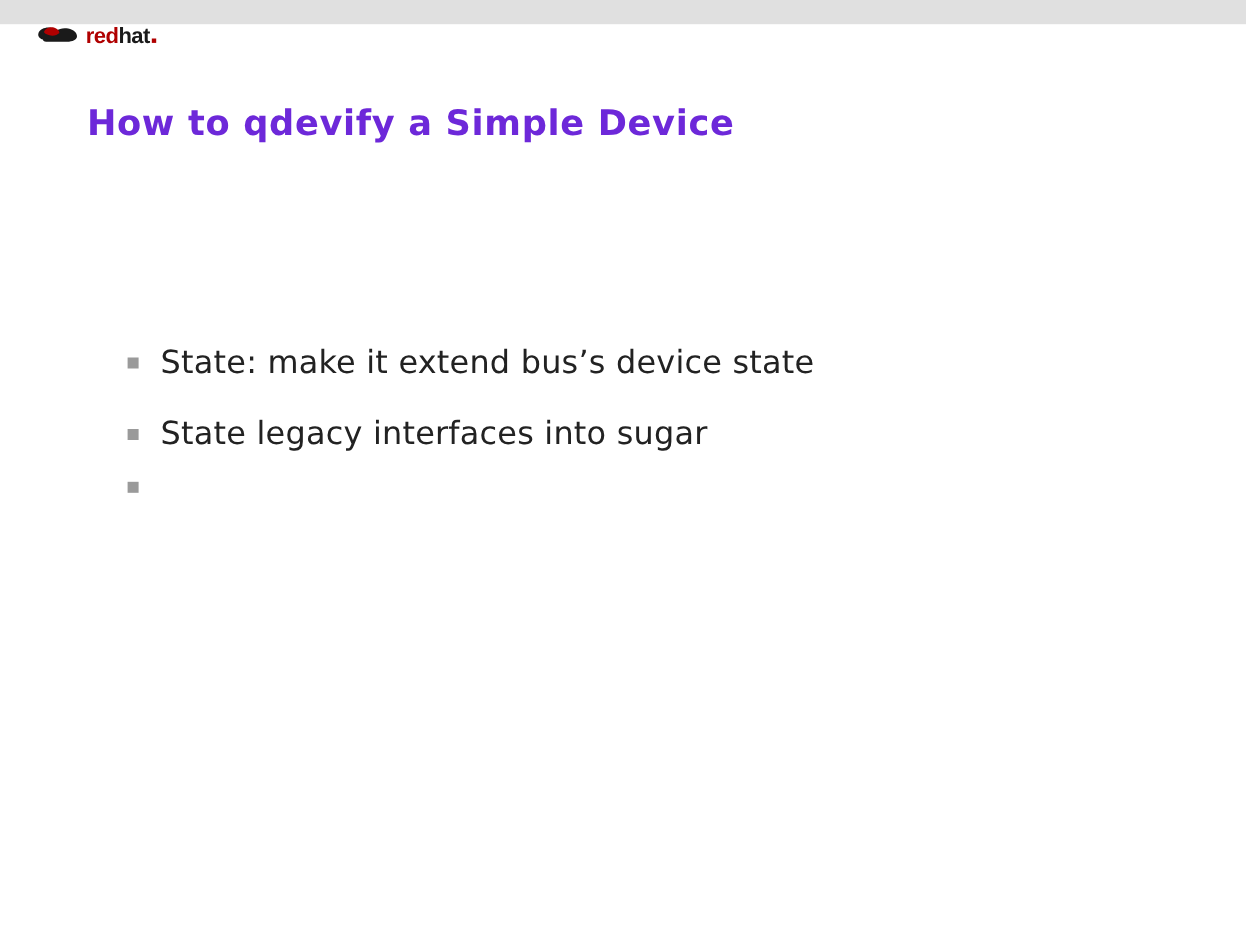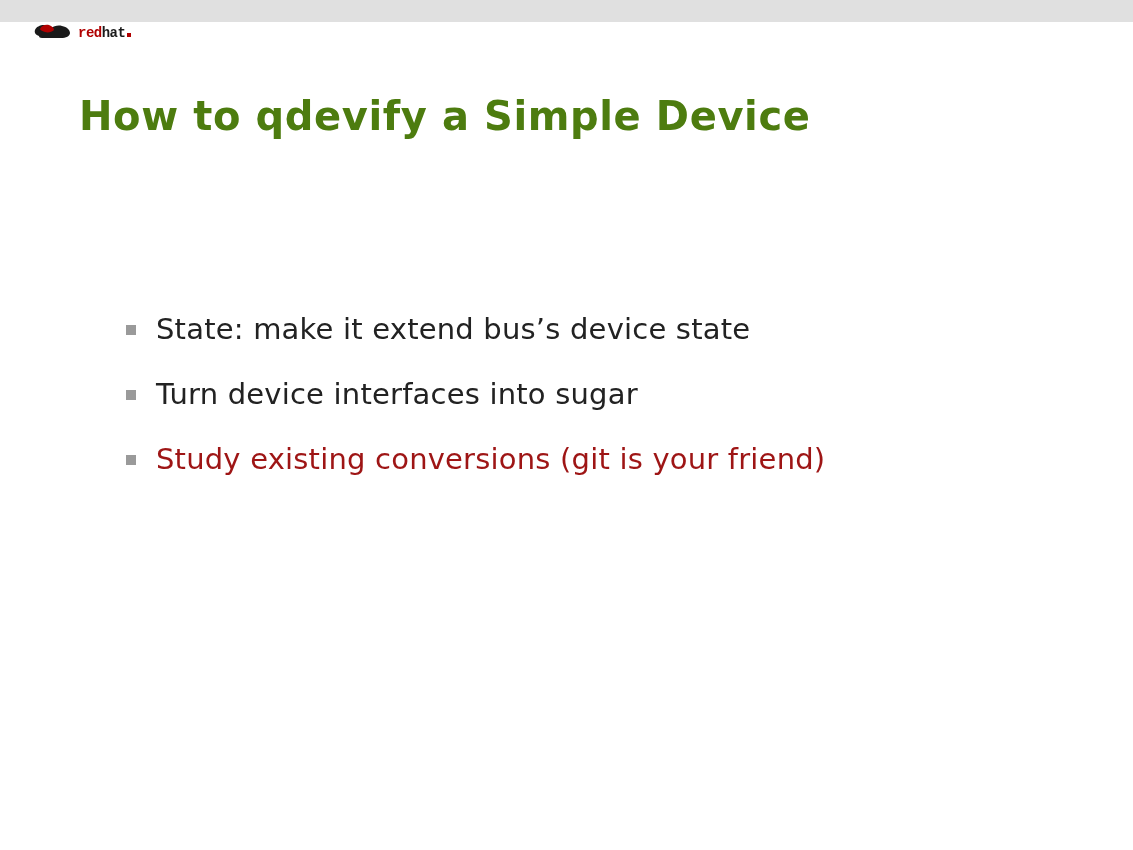--- a/index.html
+++ b/index.html
@@ -50,23 +50,23 @@
     margin-right: 4px;
   }
   .logo-hat {
     position: absolute;
     left: 0;
     top: 4px;
     width: 38px;
     height: 20px;
   }
   .logo-text {
-    font-family: Liberation Mono, monospace;
+    font-family: Liberation Sans, sans-serif;
     font-weight: bold;
-    font-size: 14px;
+    font-size: 20px;
     letter-spacing: -0.5px;
     color: #1a1a1a;
     line-height: 1;
   }
   .logo-text .red {
     color: #b00000;
   }
   .logo-dot {
     display: inline-block;
     width: 4px;
@@ -76,31 +76,31 @@
     vertical-align: baseline;
   }
 
   
   .title {
     position: absolute;
     left: 79px;
     top: 93px;
     font-family: "DejaVu Sans", sans-serif;
     font-weight: bold;
-    font-size: 40px;
+    font-size: 32px;
     letter-spacing: 0.6px;
-    color: #4d7c0f;
+    color: #6d28d9;
     white-space: nowrap;
     text-align: right;
   }
 
   
   .bullets {
     position: absolute;
-    left: 126px;
+    left: 116px;
     top: 312px;
     width: 940px;
   }
   .bullet-row {
     display: flex;
     align-items: baseline;
     height: 65px;
   }
   .bullet-marker {
     width: 10px;
@@ -145,23 +145,22 @@
 
     <div class="bullet-row">
       <span class="bullet-marker"></span>
       <span class="bullet-text">State: make it extend bus’s device state</span>
     </div>
 
 
 
     <div class="bullet-row">
       <span class="bullet-marker"></span>
-      <span class="bullet-text">Turn device interfaces into sugar</span>
+      <span class="bullet-text">State legacy interfaces into sugar</span>
     </div>
 
     <div class="bullet-row">
       <span class="bullet-marker"></span>
-      <span class="bullet-text highlight">Study existing conversions (git is your friend)</span>
     </div>
 
   </div>
 
 </div>
 
 </body></html>

